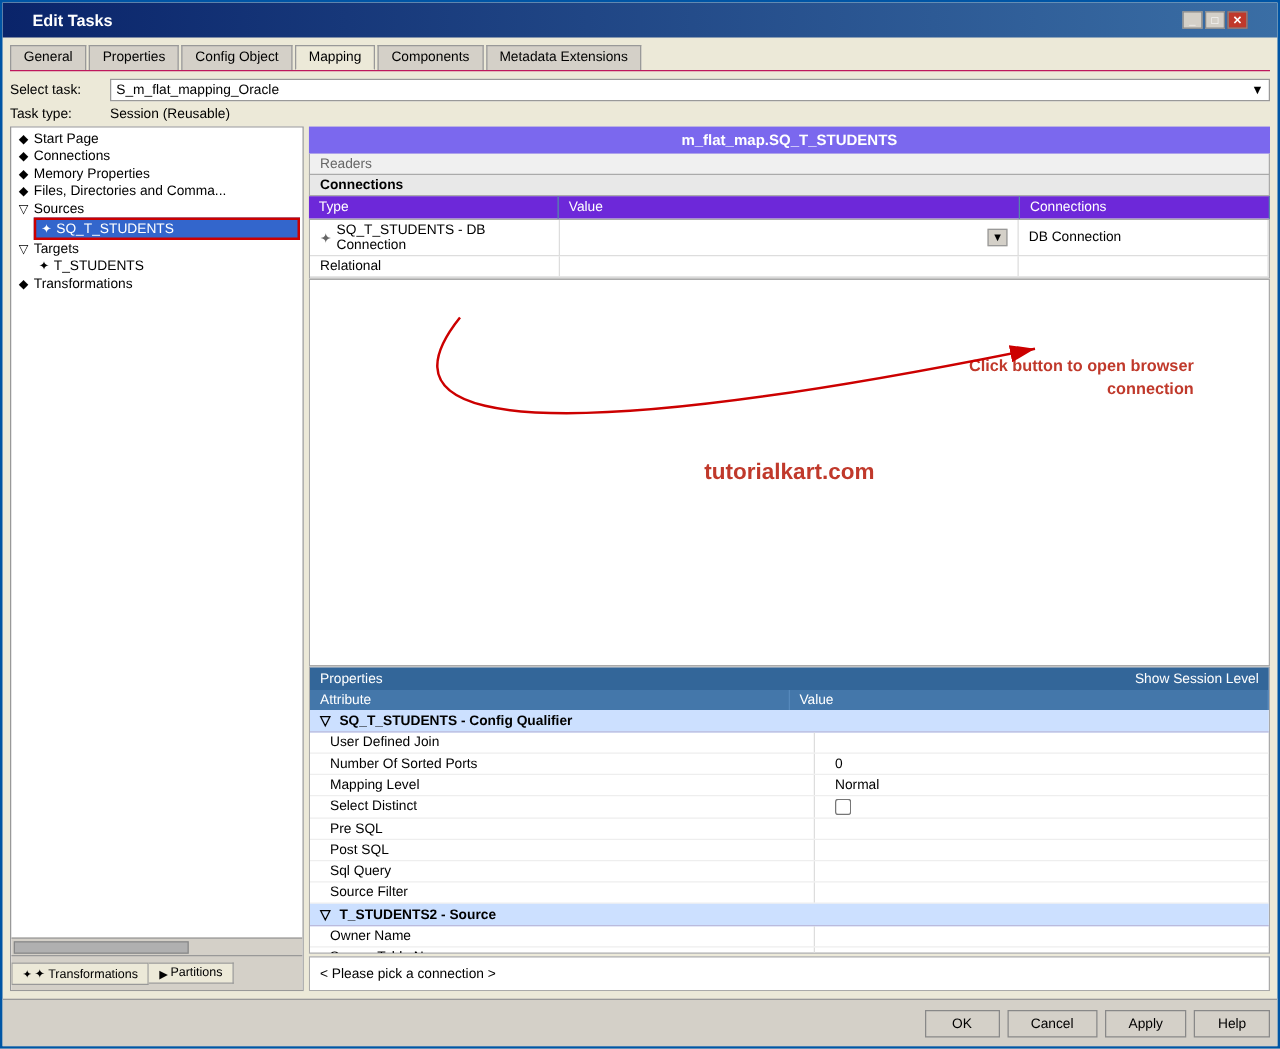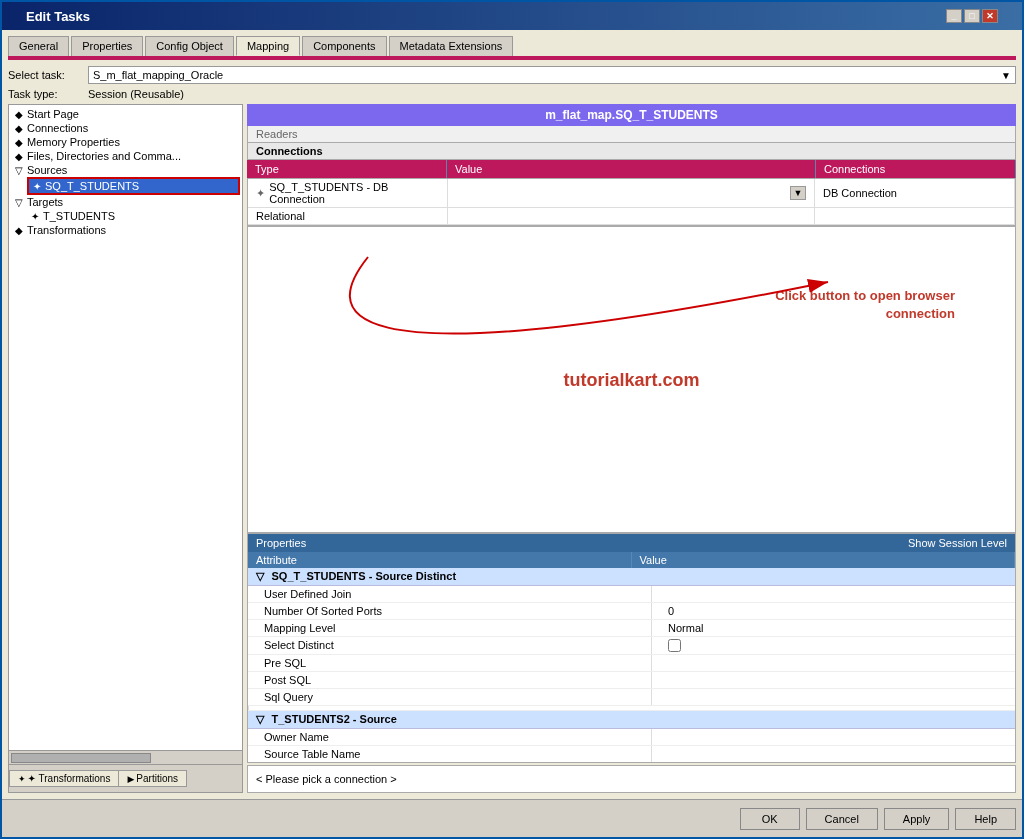--- a/index.html
+++ b/index.html
@@ -6,21 +6,21 @@
     body { font-family: 'Segoe UI', Tahoma, Arial, sans-serif; font-size: 11px; background: #d4d0c8; }
 
     .window { width: 1024px; height: 839px; background: #ece9d8; border: 2px solid #0055a5; display: flex; flex-direction: column; overflow: hidden; }
 
     .title-bar { background: linear-gradient(to right, #0a246a, #3a6ea5); height: 28px; display: flex; align-items: center; padding: 0 24px; color: white; font-size: 13px; font-weight: bold; flex-shrink: 0; justify-content: space-between; }
     .title-bar-buttons { display: flex; gap: 2px; }
     .title-btn { width: 16px; height: 14px; background: #d4d0c8; border: 1px solid #888; font-size: 9px; display: flex; align-items: center; justify-content: center; cursor: pointer; }
 
     .content-area { flex: 1; display: flex; flex-direction: column; overflow: hidden; padding: 6px; }
 
-    .tabs-bar { display: flex; border-bottom: 4px solid #be185d; margin-bottom: 6px; }
+    .tabs-bar { display: flex; border-bottom: 1px solid #be185d; margin-bottom: 6px; }
     .tab { padding: 3px 10px; border: 1px solid #999; border-bottom: none; background: #d4d0c8; cursor: pointer; margin-right: 2px; font-size: 11px; }
     .tab.active { background: #ece9d8; border-bottom: 1px solid #ece9d8; font-weight: normal; }
 
     .form-row { display: flex; align-items: center; margin-bottom: 4px; }
     .form-label { width: 80px; font-size: 11px; color: #000; }
     .form-input { flex: 1; border: 1px solid #999; padding: 2px 4px; font-size: 11px; background: white; display: flex; align-items: center; justify-content: space-between; }
     .form-value { font-size: 11px; }
 
     .main-area { flex: 1; display: flex; overflow: hidden; gap: 4px; }
 
@@ -35,21 +35,21 @@
     .left-panel-bottom { height: 28px; background: #d4d0c8; border-top: 1px solid #999; display: flex; align-items: center; overflow: hidden; }
     .panel-tab { padding: 2px 8px; font-size: 11px; border: 1px solid #999; background: #ece9d8; cursor: pointer; display: flex; align-items: center; gap: 2px; }
     .left-scrollbar { height: 14px; background: #d4d0c8; border-top: 1px solid #999; position: relative; }
 
     .right-panel { flex: 1; display: flex; flex-direction: column; overflow: hidden; }
 
     .mapping-header { background: #7b68ee; color: white; text-align: center; padding: 4px; font-size: 12px; font-weight: bold; margin-bottom: 0; }
     .connections-row { background: #e8e8e8; display: flex; align-items: center; border: 1px solid #aaa; border-top: none; }
     .readers-row { background: #f0f0f0; padding: 2px 8px; font-size: 11px; border: 1px solid #aaa; border-top: none; color: #666; }
 
-    .grid-header { display: grid; grid-template-columns: 200px 1fr 200px; background: #be185d; color: white; }
+    .grid-header { display: grid; grid-template-columns: 200px 1fr 200px; background: #6d28d9; color: white; }
     .grid-header-cell { padding: 3px 8px; font-size: 11px; border-right: 1px solid #5588aa; }
     .grid-body { background: white; border: 1px solid #aaa; }
     .grid-row { display: grid; grid-template-columns: 200px 1fr 200px; border-bottom: 1px solid #ddd; }
     .grid-cell { padding: 2px 8px; font-size: 11px; border-right: 1px solid #ddd; display: flex; align-items: center; }
     .grid-cell-with-btn { display: flex; align-items: center; justify-content: space-between; }
     .small-btn { width: 16px; height: 14px; background: #d4d0c8; border: 1px solid #999; font-size: 9px; cursor: pointer; display: flex; align-items: center; justify-content: center; }
 
     .diagram-area { flex: 1; background: white; border: 1px solid #aaa; position: relative; overflow: hidden; }
     .watermark { position: absolute; top: 50%; left: 50%; transform: translate(-50%, -50%); color: #c0392b; font-size: 18px; font-weight: bold; white-space: nowrap; }
     .annotation { position: absolute; right: 60px; top: 60px; color: #c0392b; font-size: 13px; font-weight: bold; text-align: right; line-height: 1.4; }
@@ -236,21 +236,21 @@
           </div>
           <div class="props-subheader">
             <div class="props-subheader-cell">Attribute</div>
             <div class="props-subheader-cell">Value</div>
           </div>
           <div class="props-body">
 
             <div class="props-group-row">
               <div class="props-group-cell">
                 <span style="margin-right:4px;">▽</span>
-                <span>SQ_T_STUDENTS - Source Distinct</span>
+                <span>SQ_T_STUDENTS - Config Qualifier</span>
               </div>
               <div class="props-group-cell"></div>
             </div>
             <div class="props-data-row">
               <div class="props-data-cell">User Defined Join</div>
               <div class="props-data-cell value"></div>
             </div>
             <div class="props-data-row">
               <div class="props-data-cell">Number Of Sorted Ports</div>
               <div class="props-data-cell value">0</div>
@@ -271,20 +271,21 @@
             </div>
             <div class="props-data-row">
               <div class="props-data-cell">Post SQL</div>
               <div class="props-data-cell value"></div>
             </div>
             <div class="props-data-row">
               <div class="props-data-cell">Sql Query</div>
               <div class="props-data-cell value"></div>
             </div>
             <div class="props-data-row">
+              <div class="props-data-cell">Source Filter</div>
               <div class="props-data-cell value"></div>
             </div>
 
             <div class="props-group-row">
               <div class="props-group-cell">
                 <span style="margin-right:4px;">▽</span>
                 <span>T_STUDENTS2 - Source</span>
               </div>
               <div class="props-group-cell"></div>
             </div>

